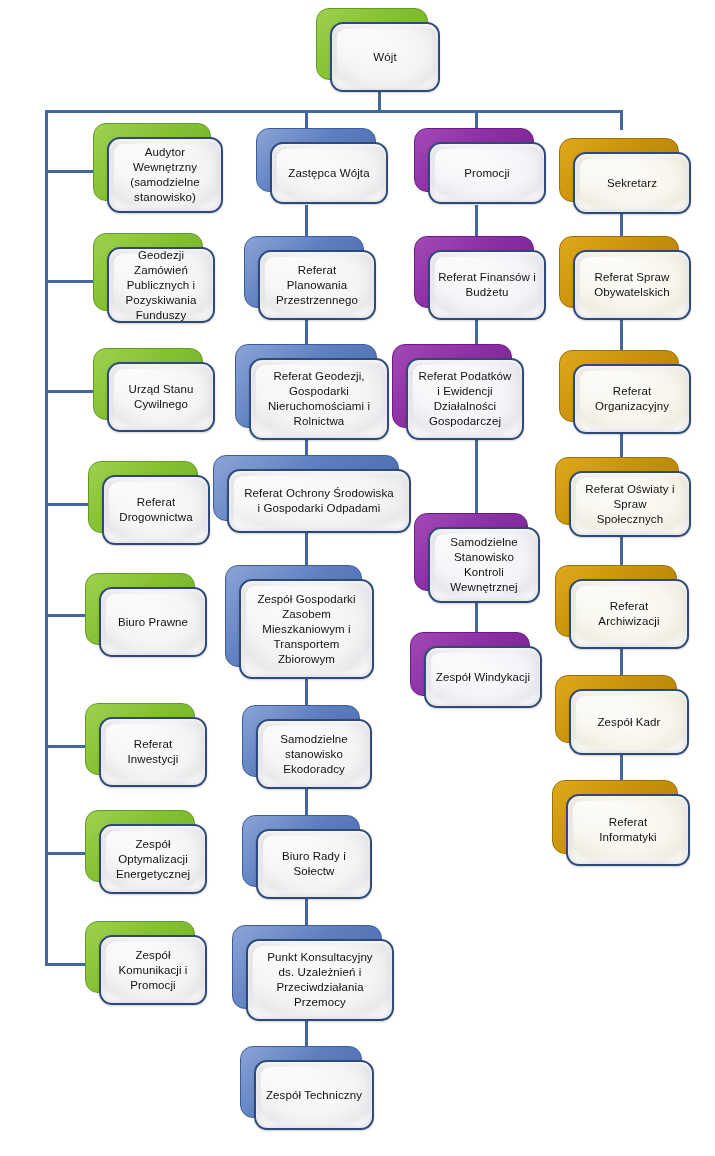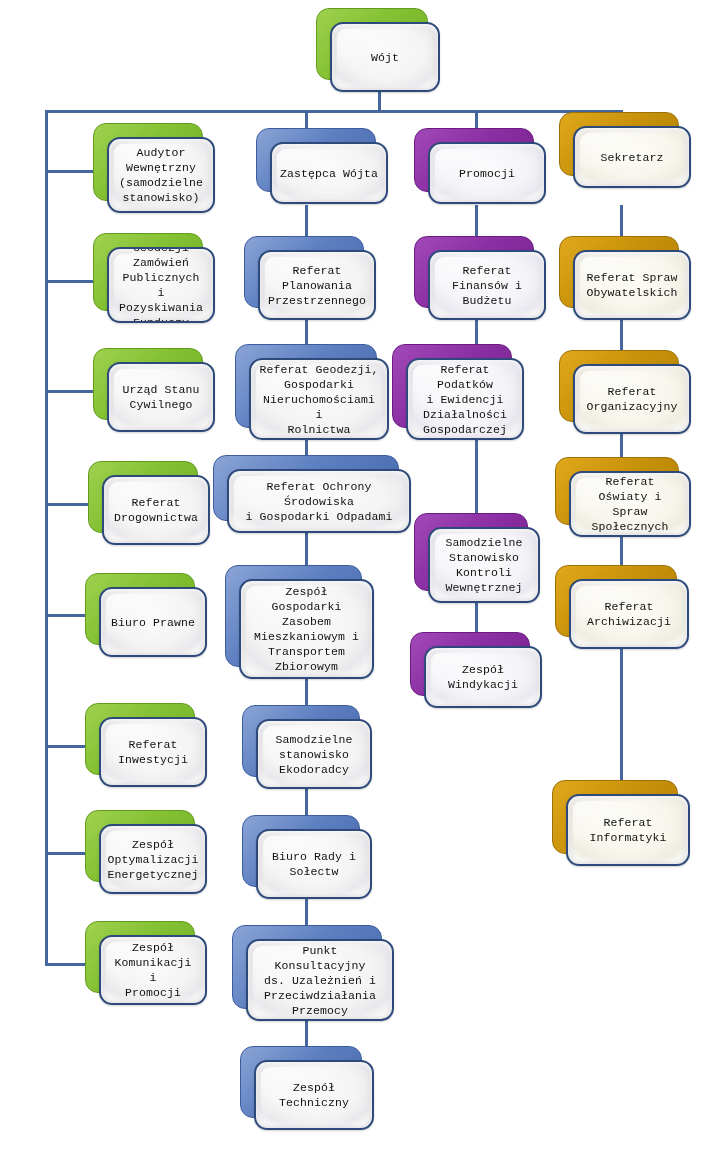--- a/index.html
+++ b/index.html
@@ -60,21 +60,20 @@
     background:linear-gradient(150deg, rgba(255,255,255,.85) 0%, rgba(255,255,255,0) 45%);
     pointer-events:none;
   }
   .node .label{
     position:relative;
     z-index:2;
     font-size:11.5px;
     line-height:15px;
     letter-spacing:.1px;
     white-space:pre-line;
-    font-family:Liberation Mono, monospace;
   }
 
   
   .c-green  .shadow{background:linear-gradient(135deg,#9fd14f 0%,#84c032 45%,#6fae24 100%);border:1px solid #5f9b1d;}
   .c-blue   .shadow{background:linear-gradient(135deg,#8ba4d6 0%,#5d7fc0 45%,#4769ae 100%);border:1px solid #3b5c9e;}
   .c-purple .shadow{background:linear-gradient(135deg,#a249b8 0%,#8b2fa4 45%,#76218c 100%);border:1px solid #6a1c80;}
   .c-gold   .shadow{background:linear-gradient(135deg,#e0a81c 0%,#c8920a 45%,#b07f06 100%);border:1px solid #9c7005;}
   .c-top    .shadow{background:linear-gradient(135deg,#9fd14f 0%,#84c032 45%,#6fae24 100%);border:1px solid #5f9b1d;}
 
   .c-gold .card{
@@ -114,21 +113,21 @@
 
   <div class="line v" style="left:620px;top:205px;height:575px;"></div>
 
   <div class="node c-top" style="left:316px;top:8px;width:110px;height:70px;">
     <div class="shadow"></div>
     <div class="card">
       <span class="label">Wójt</span>
     </div>
   </div>
 
-  <div class="node c-green" style="left:93px;top:123px;width:108px;height:76px;">
+  <div class="node c-green" style="left:93px;top:123px;width:108px;height:76px;padding-left:8px;">
     <div class="shadow"></div>
     <div class="card">
       <span class="label">Audytor
 Wewnętrzny
 (samodzielne
 stanowisko)</span>
     </div>
   </div>
 
   <div class="node c-green" style="left:93px;top:233px;width:108px;height:76px;">
@@ -303,21 +302,21 @@
     </div>
   </div>
 
   <div class="node c-purple" style="left:410px;top:632px;width:118px;height:62px;">
     <div class="shadow"></div>
     <div class="card">
       <span class="label">Zespół Windykacji</span>
     </div>
   </div>
 
-  <div class="node c-gold" style="left:559px;top:112px;width:118px;height:62px;">
+  <div class="node c-gold" style="left:559px;top:138px;width:118px;height:62px;">
     <div class="shadow"></div>
     <div class="card">
       <span class="label">Sekretarz</span>
     </div>
   </div>
 
   <div class="node c-gold" style="left:559px;top:236px;width:118px;height:70px;">
     <div class="shadow"></div>
     <div class="card">
       <span class="label">Referat Spraw
@@ -342,20 +341,26 @@
   </div>
 
   <div class="node c-gold" style="left:555px;top:565px;width:120px;height:70px;">
     <div class="shadow"></div>
     <div class="card">
       <span class="label">Referat
 Archiwizacji</span>
     </div>
   </div>
 
+  <div class="node c-gold" style="left:555px;top:675px;width:120px;height:66px;">
+    <div class="shadow"></div>
+    <div class="card">
+      <span class="label">Zespół Kadr</span>
+    </div>
+  </div>
 
   <div class="node c-gold" style="left:552px;top:780px;width:124px;height:72px;">
     <div class="shadow"></div>
     <div class="card">
       <span class="label">Referat
 Informatyki</span>
     </div>
   </div>
 
 </div>

